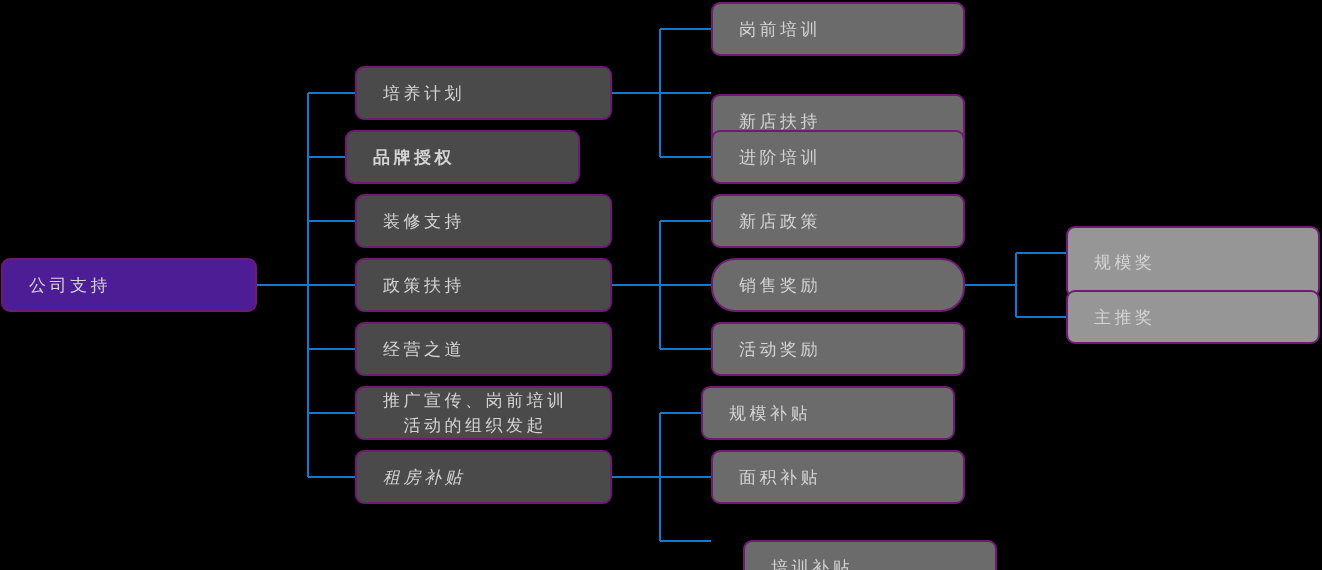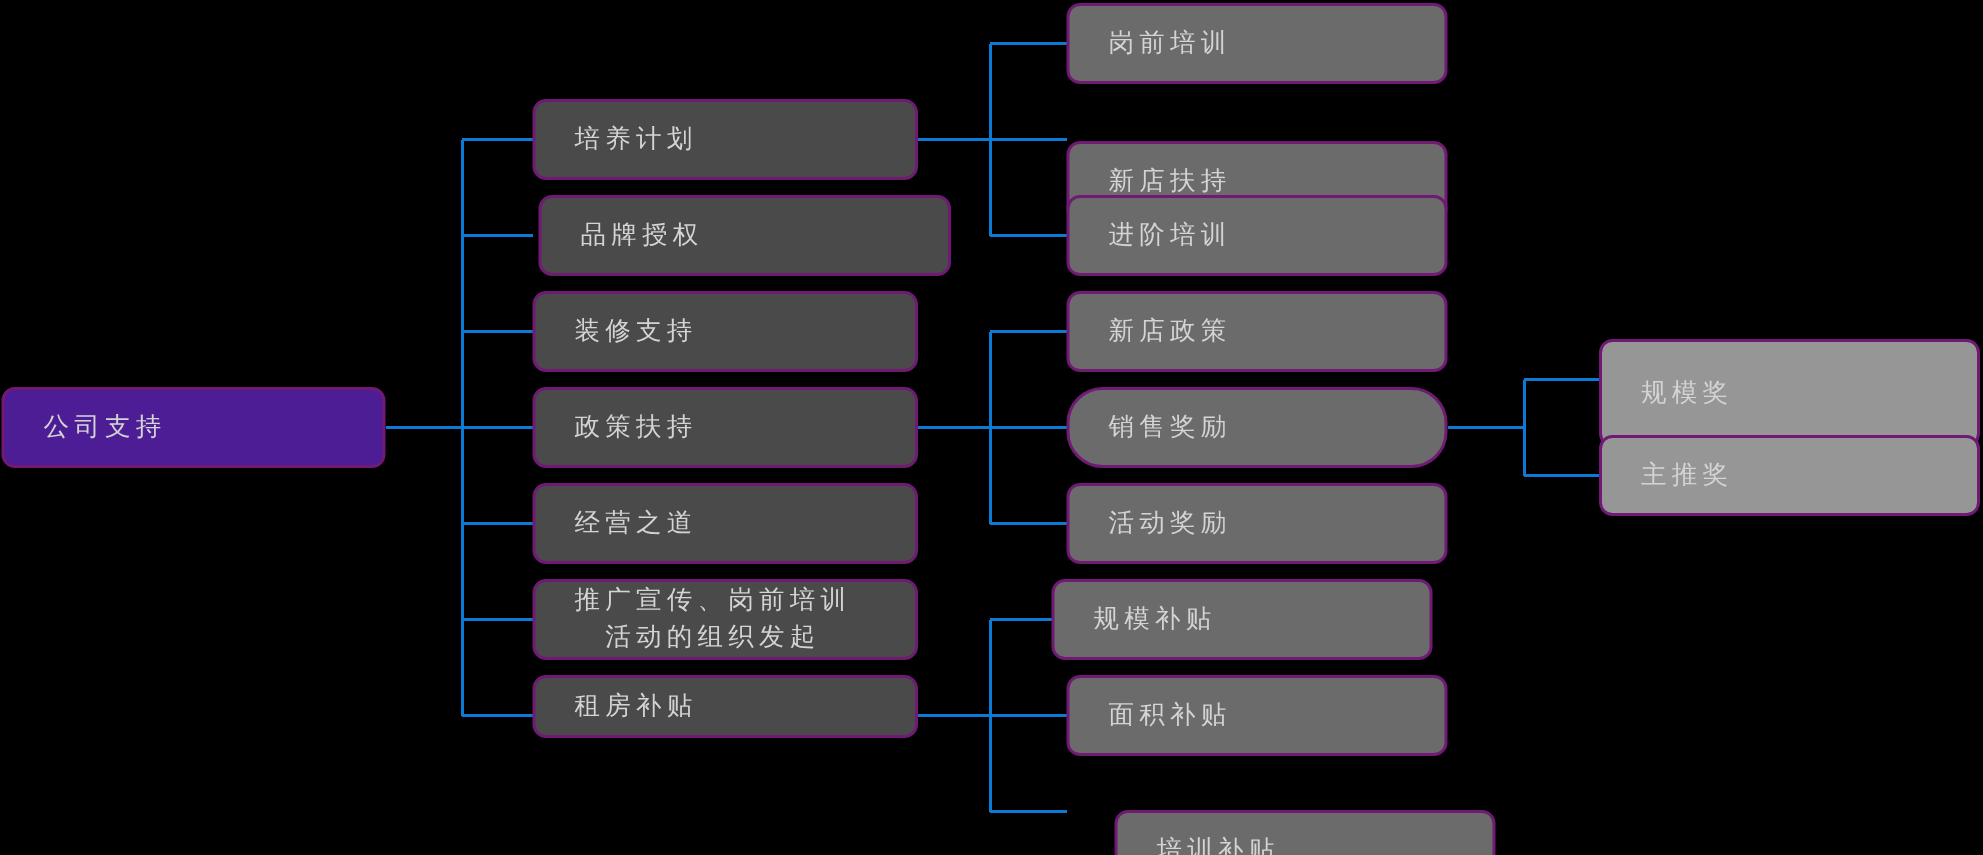--- a/index.html
+++ b/index.html
@@ -81,27 +81,27 @@
       <line x1="660" y1="541" x2="711" y2="541" stroke="#0d7ad6" stroke-width="2" shape-rendering="crispEdges"></line>
       <line x1="965" y1="285" x2="1016" y2="285" stroke="#0d7ad6" stroke-width="2" shape-rendering="crispEdges"></line>
       <line x1="1016" y1="253" x2="1016" y2="317" stroke="#0d7ad6" stroke-width="2" shape-rendering="crispEdges"></line>
       <line x1="1016" y1="253" x2="1066" y2="253" stroke="#0d7ad6" stroke-width="2" shape-rendering="crispEdges"></line>
       <line x1="1016" y1="317" x2="1066" y2="317" stroke="#0d7ad6" stroke-width="2" shape-rendering="crispEdges"></line>
     </svg>
 
   <div id="nodes-layer">
       <div class="node lvl1" style="left: 1px; top: 258px; width: 256px; height: 54px;"><span class="node-label">公司支持</span></div>
       <div class="node lvl2" style="left: 355px; top: 66px; width: 257px; height: 54px;"><span class="node-label">培养计划</span></div>
-      <div class="node lvl2" style="left: 359px; top: 130px; width: 275px; height: 54px;"><span class="node-label">品牌授权</span></div>
+      <div class="node lvl2" style="left: 345px; top: 130px; width: 235px; height: 54px; font-weight: bold;"><span class="node-label">品牌授权</span></div>
       <div class="node lvl2" style="left: 355px; top: 194px; width: 257px; height: 54px;"><span class="node-label">装修支持</span></div>
       <div class="node lvl2" style="left: 355px; top: 258px; width: 257px; height: 54px;"><span class="node-label">政策扶持</span></div>
       <div class="node lvl2" style="left: 355px; top: 322px; width: 257px; height: 54px;"><span class="node-label">经营之道</span></div>
       <div class="node lvl2" style="left: 355px; top: 386px; width: 257px; height: 54px;"><span class="node-label">推广宣传、岗前培训
 活动的组织发起</span></div>
-      <div class="node lvl2" style="left: 355px; top: 450px; width: 257px; height: 42px;"><span class="node-label">租房补贴</span></div>
+      <div class="node lvl2" style="left: 355px; top: 450px; width: 257px; height: 54px; font-style: italic;"><span class="node-label">租房补贴</span></div>
       <div class="node lvl3" style="left: 711px; top: 2px; width: 254px; height: 54px;"><span class="node-label">岗前培训</span></div>
       <div class="node lvl3" style="left: 711px; top: 66px; width: 254px; height: 54px; margin-top: 28px;"><span class="node-label">新店扶持</span></div>
       <div class="node lvl3" style="left: 711px; top: 130px; width: 254px; height: 54px;"><span class="node-label">进阶培训</span></div>
       <div class="node lvl3" style="left: 711px; top: 194px; width: 254px; height: 54px;"><span class="node-label">新店政策</span></div>
       <div class="node lvl3" style="left: 711px; top: 258px; width: 254px; height: 54px; border-radius: 24px;"><span class="node-label">销售奖励</span></div>
       <div class="node lvl3" style="left: 711px; top: 322px; width: 254px; height: 54px;"><span class="node-label">活动奖励</span></div>
       <div class="node lvl3" style="left: 701px; top: 386px; width: 254px; height: 54px;"><span class="node-label">规模补贴</span></div>
       <div class="node lvl3" style="left: 711px; top: 450px; width: 254px; height: 54px;"><span class="node-label">面积补贴</span></div>
       <div class="node lvl3" style="left: 711px; top: 540px; width: 254px; height: 54px; margin-left: 32px;"><span class="node-label">培训补贴</span></div>
       <div class="node lvl4" style="left: 1066px; top: 226px; width: 254px; height: 72px;"><span class="node-label">规模奖</span></div>

